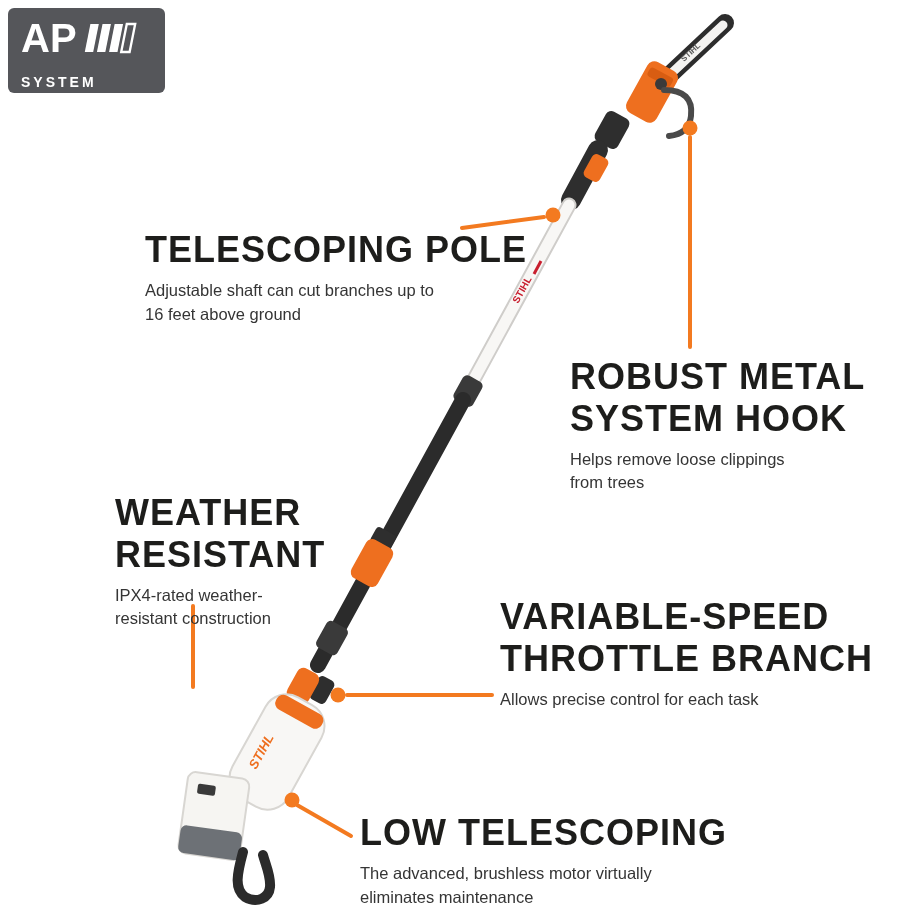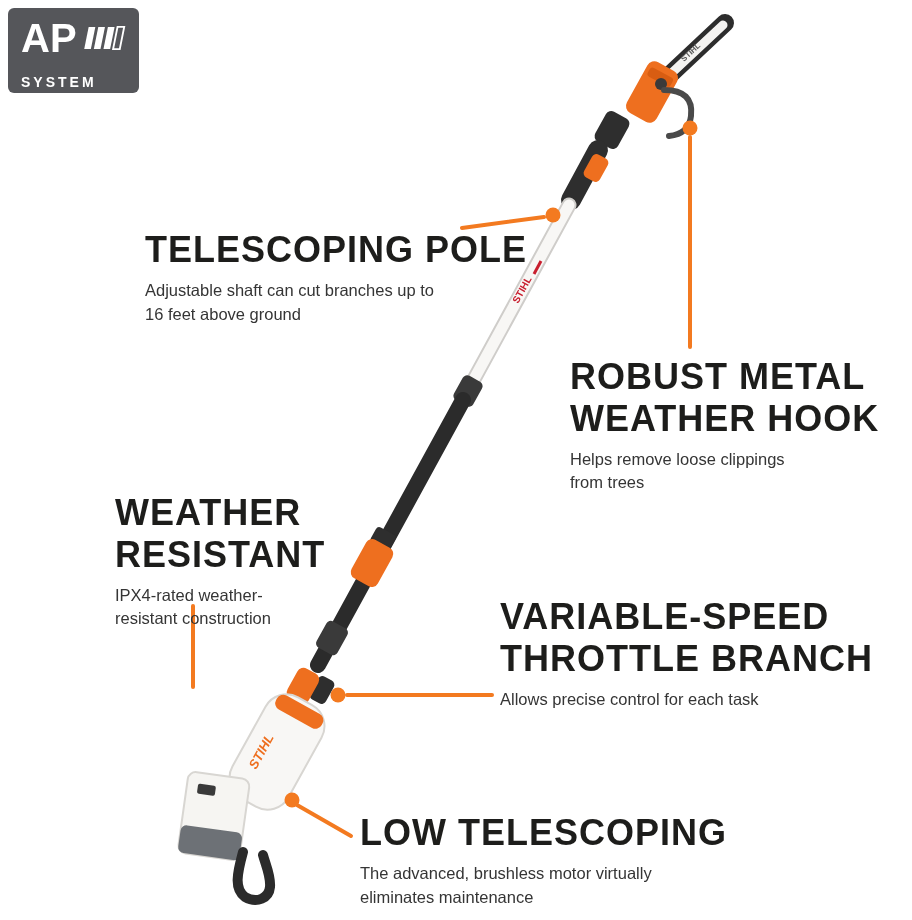--- a/index.html
+++ b/index.html
@@ -9,21 +9,21 @@
     background: #ffffff;
     font-family: "Liberation Sans", sans-serif;
     overflow: hidden;
   }
   .scene { position: absolute; left: 0; top: 0; }
   svg text { font-family: "Liberation Sans", sans-serif; }
 
   
   .ap-badge {
     position: absolute; left: 8px; top: 8px;
-    width: 131px; height: 85px;
+    width: 157px; height: 85px;
     background: #55565A; border-radius: 6px;
     color: #fff; padding: 10px 13px;
   }
   .ap-row { display: flex; align-items: center; gap: 5px; }
   .ap-text { font-size: 40px; font-weight: 800; line-height: 1; }
   .ap-sub  { font-size: 14px; font-weight: 700; letter-spacing: 3px; margin-top: 16px; }
 
   
   .callout { position: absolute; }
   .callout-title {
@@ -121,21 +121,21 @@
   <div class="callout-title">TELESCOPING POLE</div>
   <div class="callout-desc">
     <div>Adjustable shaft can cut branches up to</div>
     <div>16 feet above ground</div>
   </div>
 </div>
 
 <div class="callout" style="left:570px; top:356px;">
   <div class="callout-title">
     <div>ROBUST METAL</div>
-    <div>WEATHER HOOK</div>
+    <div>SYSTEM HOOK</div>
   </div>
   <div class="callout-desc">
     <div>Helps remove loose clippings</div>
     <div>from trees</div>
   </div>
 </div>
 
 <div class="callout" style="left:115px; top:492px;">
   <div class="callout-title">
     <div>WEATHER</div>

